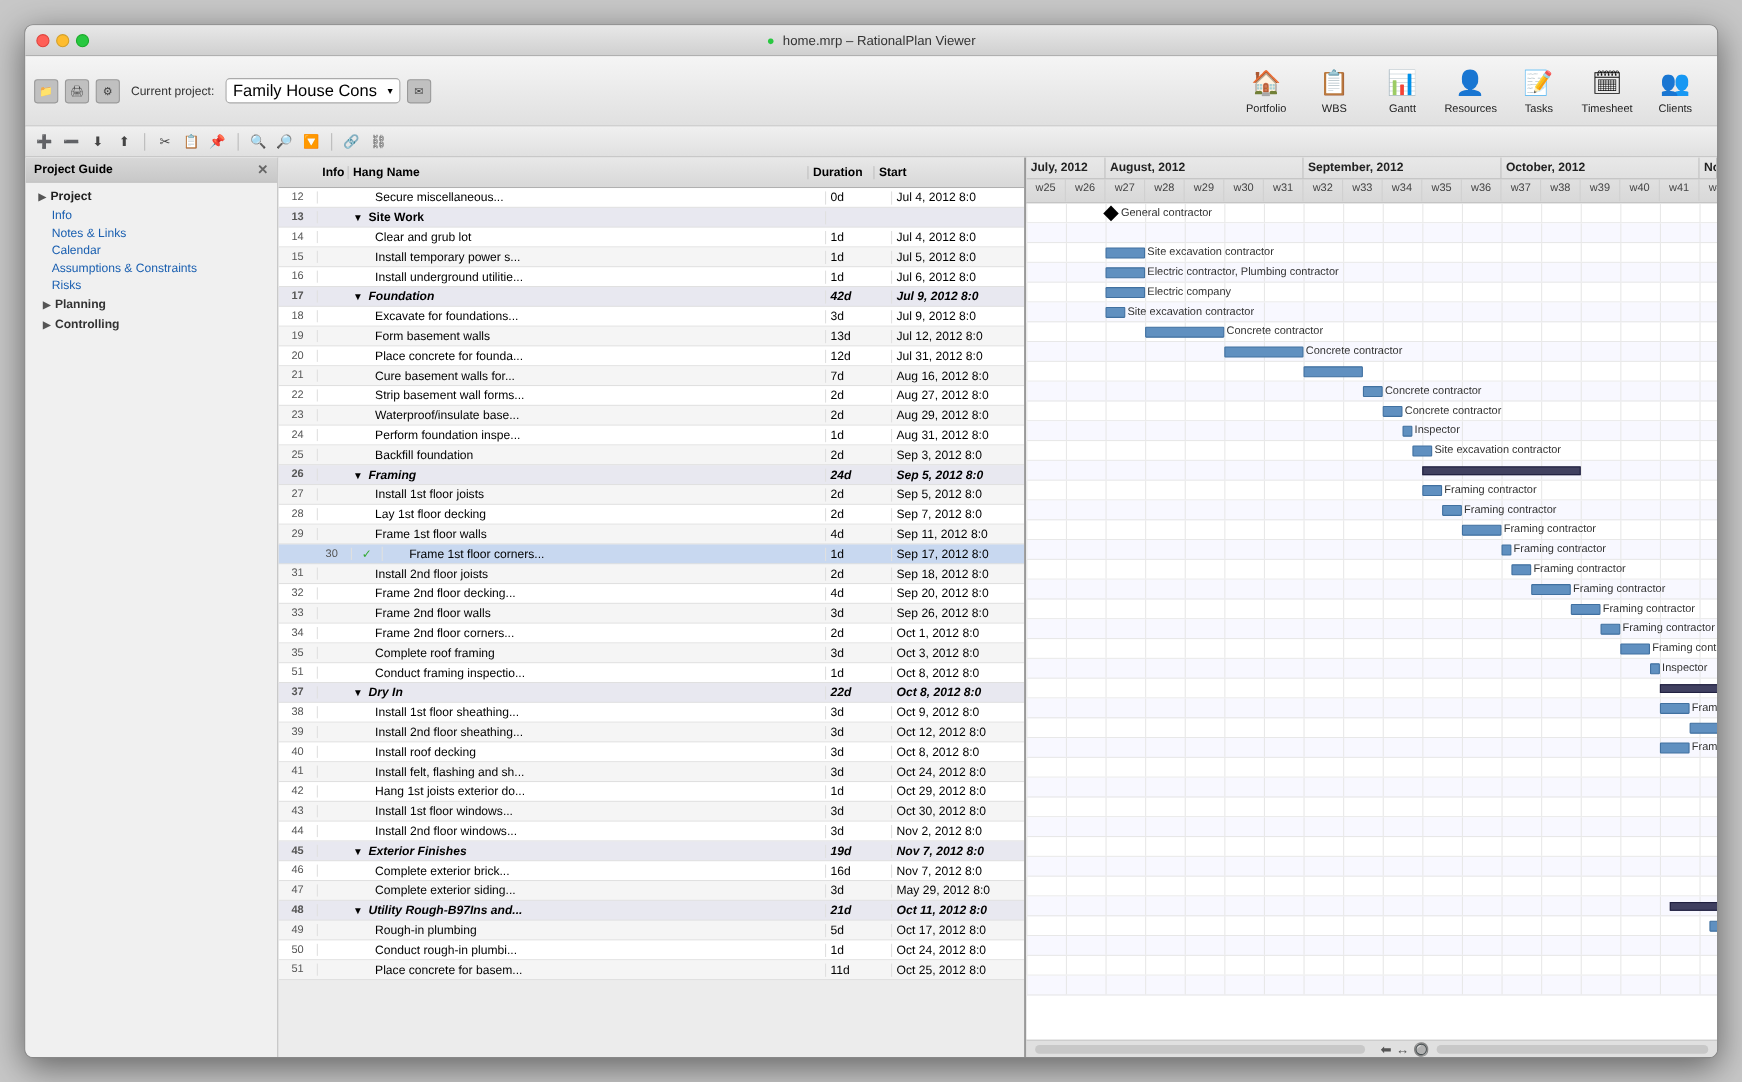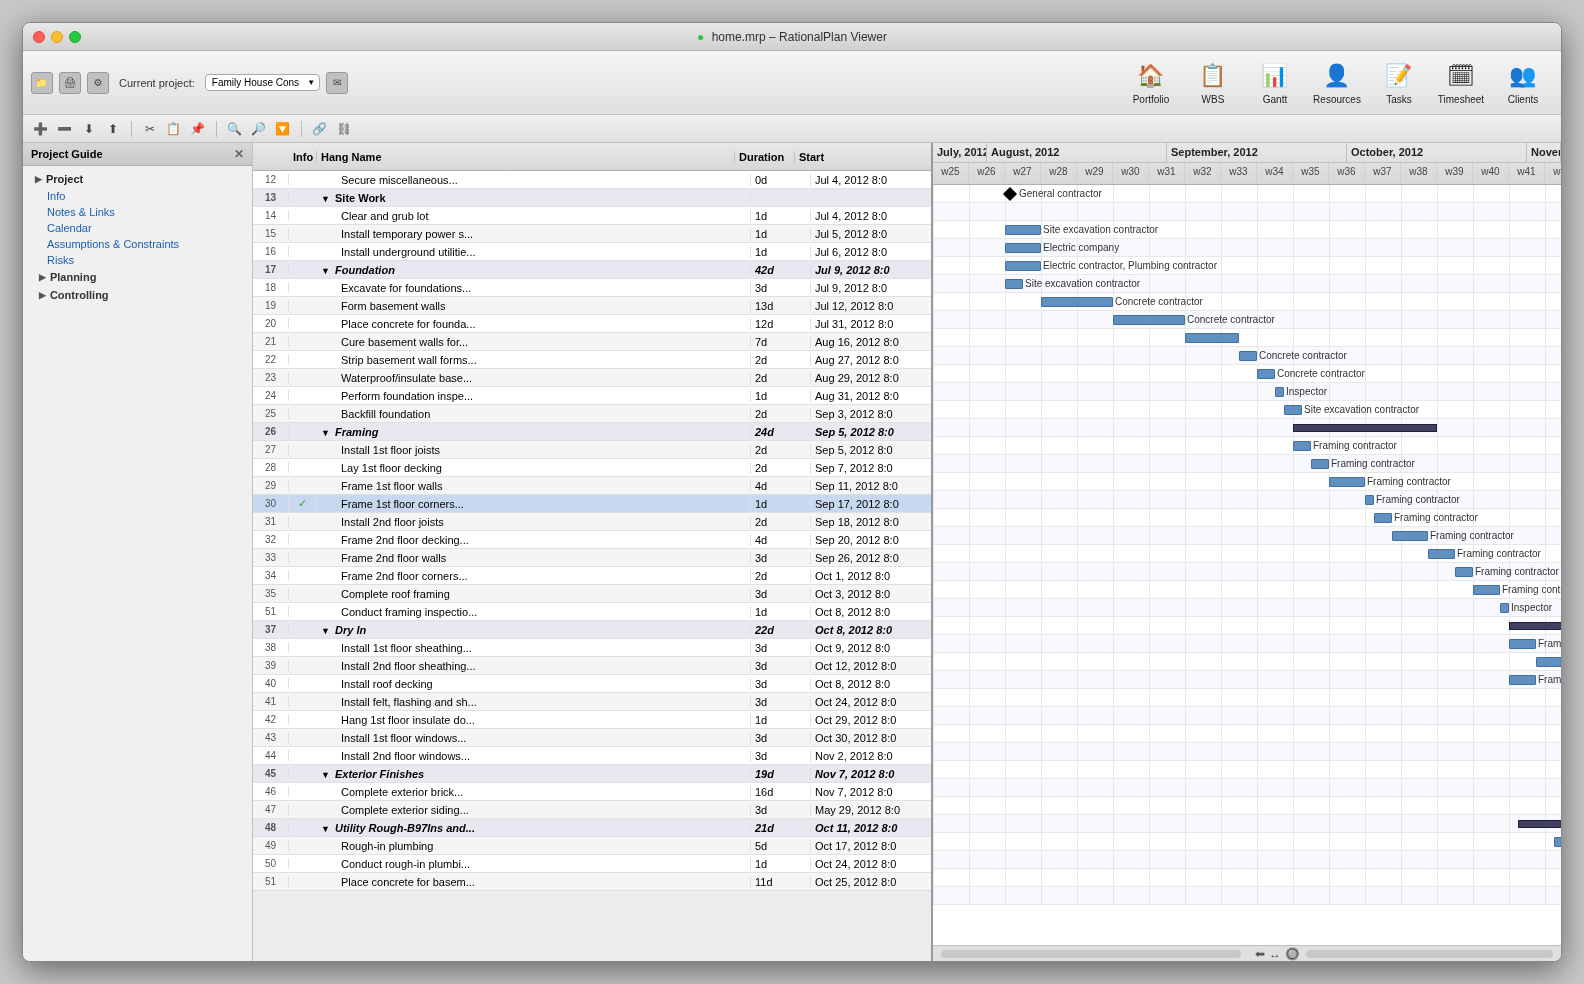--- a/index.html
+++ b/index.html
@@ -54,21 +54,21 @@
       border-radius: 3px;
       display: flex; align-items: center; justify-content: center;
       cursor: pointer; font-size: 10px; color: #444;
     }
     .project-label { font-size: 11px; color: #333; margin: 0 4px; }
     .project-dropdown {
       background: white;
       border: 1px solid #aaa;
       border-radius: 4px;
       padding: 2px 20px 2px 6px;
-      font-size: 10px;
+      font-size: 15px;
       position: relative;
       display: flex; align-items: center;
       cursor: pointer;
     }
     .project-dropdown::after {
       content: '▼';
       font-size: 8px;
       position: absolute;
       right: 4px;
     }
@@ -184,21 +184,21 @@
     }
     .task-row {
       display: flex;
       align-items: center;
       height: 18px;
       border-bottom: 1px solid #e0e0e0;
     }
     .task-row:nth-child(even) { background: #f5f5f5; }
     .task-row:nth-child(odd) { background: #ffffff; }
     .task-row.group-row { background: #e8e8f0; font-weight: bold; }
-    .task-row.selected { background: #c8d8f0; }
+    .task-row.selected { background: #c8d8f0; padding-left: 31px; }
     .cell-num { width: 36px; min-width: 36px; border-right: 1px solid #e0e0e0; padding: 0 4px; text-align: center; color: #555; font-size: 10px; }
     .cell-info { width: 28px; min-width: 28px; border-right: 1px solid #e0e0e0; padding: 0 4px; text-align: center; }
     .cell-task { flex: 1; border-right: 1px solid #e0e0e0; padding: 0 4px; overflow: hidden; white-space: nowrap; text-overflow: ellipsis; font-size: 11px; }
     .cell-task.indent2 { padding-left: 24px; }
     .cell-dur { width: 60px; min-width: 60px; border-right: 1px solid #e0e0e0; padding: 0 4px; font-size: 11px; }
     .cell-start { width: 120px; min-width: 120px; padding: 0 4px; font-size: 11px; overflow: hidden; white-space: nowrap; }
     .group-triangle { font-size: 9px; margin-right: 2px; }
     
     .gantt-chart-wrapper {
       flex: 1;
@@ -680,21 +680,21 @@
               <div class="cell-num">41</div>
               <div class="cell-info"></div>
               <div class="cell-task indent2">Install felt, flashing and sh...</div>
               <div class="cell-dur">3d</div>
               <div class="cell-start">Oct 24, 2012 8:0</div>
             </div>
 
             <div class="task-row">
               <div class="cell-num">42</div>
               <div class="cell-info"></div>
-              <div class="cell-task indent2">Hang 1st floor insulate do...</div>
+              <div class="cell-task indent2">Hang 1st joists exterior do...</div>
               <div class="cell-dur">1d</div>
               <div class="cell-start">Oct 29, 2012 8:0</div>
             </div>
 
             <div class="task-row">
               <div class="cell-num">43</div>
               <div class="cell-info"></div>
               <div class="cell-task indent2">Install 1st floor windows...</div>
               <div class="cell-dur">3d</div>
               <div class="cell-start">Oct 30, 2012 8:0</div>
@@ -762,21 +762,21 @@
               <div class="cell-task indent2">Place concrete for basem...</div>
               <div class="cell-dur">11d</div>
               <div class="cell-start">Oct 25, 2012 8:0</div>
             </div>
           </div>
         </div>
 
         <div class="gantt-chart-wrapper">
           <div class="gantt-header">
             <div class="gantt-months">
-              <div class="gantt-month" style="width:54px;">July, 2012</div>
+              <div class="gantt-month" style="width:72px;">July, 2012</div>
               <div class="gantt-month" style="width:180px;">August, 2012</div>
               <div class="gantt-month" style="width:180px;">September, 2012</div>
               <div class="gantt-month" style="width:180px;">October, 2012</div>
               <div class="gantt-month" style="flex:1;">Novem</div>
             </div>
             <div class="gantt-weeks">
               <div class="gantt-week">w25</div>
               <div class="gantt-week">w26</div>
               <div class="gantt-week">w27</div>
               <div class="gantt-week">w28</div>
@@ -877,43 +877,43 @@
                   <div class="gantt-week-line" style="left: 324px;"></div>
                   <div class="gantt-week-line" style="left: 360px;"></div>
                   <div class="gantt-week-line" style="left: 396px;"></div>
                   <div class="gantt-week-line" style="left: 432px;"></div>
                   <div class="gantt-week-line" style="left: 468px;"></div>
                   <div class="gantt-week-line" style="left: 504px;"></div>
                   <div class="gantt-week-line" style="left: 540px;"></div>
                   <div class="gantt-week-line" style="left: 576px;"></div>
                   <div class="gantt-week-line" style="left: 612px;"></div>
                   <div style="position: absolute; left: 72px; width: 36px; height: 10px; top: 4px; background: rgb(96, 144, 192); border: 1px solid rgb(64, 112, 160); border-radius: 1px;"></div>
+                  <span class="gantt-label" style="left: 110px;">Electric contractor, Plumbing contractor</span>
+                </div>
+                <div class="gantt-row" style="position: relative;">
+                  <div class="gantt-week-line" style="left: 0px;"></div>
+                  <div class="gantt-week-line" style="left: 36px;"></div>
+                  <div class="gantt-week-line" style="left: 72px;"></div>
+                  <div class="gantt-week-line" style="left: 108px;"></div>
+                  <div class="gantt-week-line" style="left: 144px;"></div>
+                  <div class="gantt-week-line" style="left: 180px;"></div>
+                  <div class="gantt-week-line" style="left: 216px;"></div>
+                  <div class="gantt-week-line" style="left: 252px;"></div>
+                  <div class="gantt-week-line" style="left: 288px;"></div>
+                  <div class="gantt-week-line" style="left: 324px;"></div>
+                  <div class="gantt-week-line" style="left: 360px;"></div>
+                  <div class="gantt-week-line" style="left: 396px;"></div>
+                  <div class="gantt-week-line" style="left: 432px;"></div>
+                  <div class="gantt-week-line" style="left: 468px;"></div>
+                  <div class="gantt-week-line" style="left: 504px;"></div>
+                  <div class="gantt-week-line" style="left: 540px;"></div>
+                  <div class="gantt-week-line" style="left: 576px;"></div>
+                  <div class="gantt-week-line" style="left: 612px;"></div>
+                  <div style="position: absolute; left: 72px; width: 36px; height: 10px; top: 4px; background: rgb(96, 144, 192); border: 1px solid rgb(64, 112, 160); border-radius: 1px;"></div>
                   <span class="gantt-label" style="left: 110px;">Electric company</span>
-                </div>
-                <div class="gantt-row" style="position: relative;">
-                  <div class="gantt-week-line" style="left: 0px;"></div>
-                  <div class="gantt-week-line" style="left: 36px;"></div>
-                  <div class="gantt-week-line" style="left: 72px;"></div>
-                  <div class="gantt-week-line" style="left: 108px;"></div>
-                  <div class="gantt-week-line" style="left: 144px;"></div>
-                  <div class="gantt-week-line" style="left: 180px;"></div>
-                  <div class="gantt-week-line" style="left: 216px;"></div>
-                  <div class="gantt-week-line" style="left: 252px;"></div>
-                  <div class="gantt-week-line" style="left: 288px;"></div>
-                  <div class="gantt-week-line" style="left: 324px;"></div>
-                  <div class="gantt-week-line" style="left: 360px;"></div>
-                  <div class="gantt-week-line" style="left: 396px;"></div>
-                  <div class="gantt-week-line" style="left: 432px;"></div>
-                  <div class="gantt-week-line" style="left: 468px;"></div>
-                  <div class="gantt-week-line" style="left: 504px;"></div>
-                  <div class="gantt-week-line" style="left: 540px;"></div>
-                  <div class="gantt-week-line" style="left: 576px;"></div>
-                  <div class="gantt-week-line" style="left: 612px;"></div>
-                  <div style="position: absolute; left: 72px; width: 36px; height: 10px; top: 4px; background: rgb(96, 144, 192); border: 1px solid rgb(64, 112, 160); border-radius: 1px;"></div>
-                  <span class="gantt-label" style="left: 110px;">Electric contractor, Plumbing contractor</span>
                 </div>
                 <div class="gantt-row" style="position: relative;">
                   <div class="gantt-week-line" style="left: 0px;"></div>
                   <div class="gantt-week-line" style="left: 36px;"></div>
                   <div class="gantt-week-line" style="left: 72px;"></div>
                   <div class="gantt-week-line" style="left: 108px;"></div>
                   <div class="gantt-week-line" style="left: 144px;"></div>
                   <div class="gantt-week-line" style="left: 180px;"></div>
                   <div class="gantt-week-line" style="left: 216px;"></div>
                   <div class="gantt-week-line" style="left: 252px;"></div>

